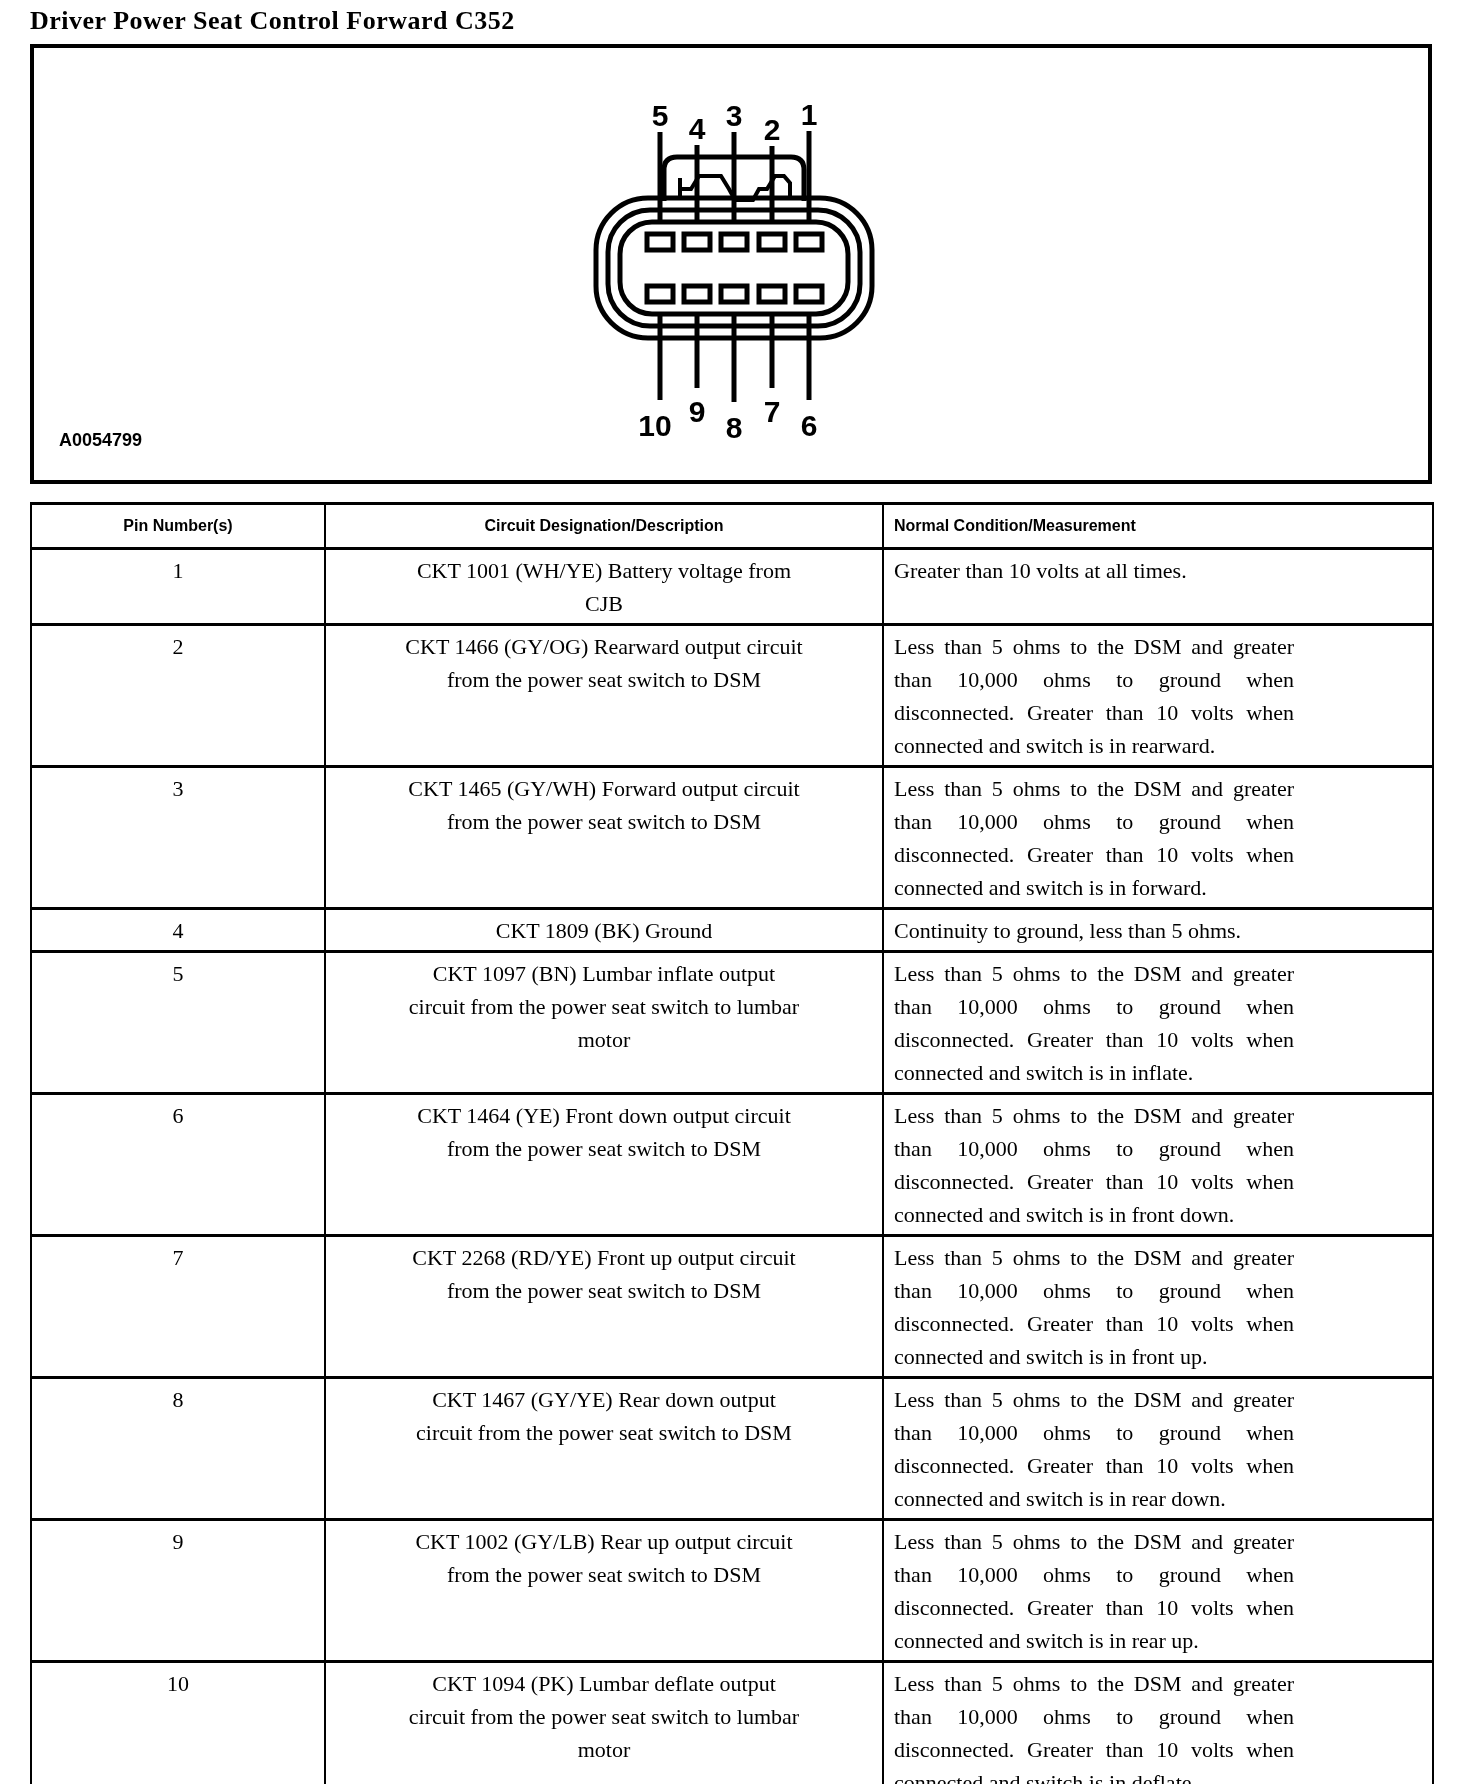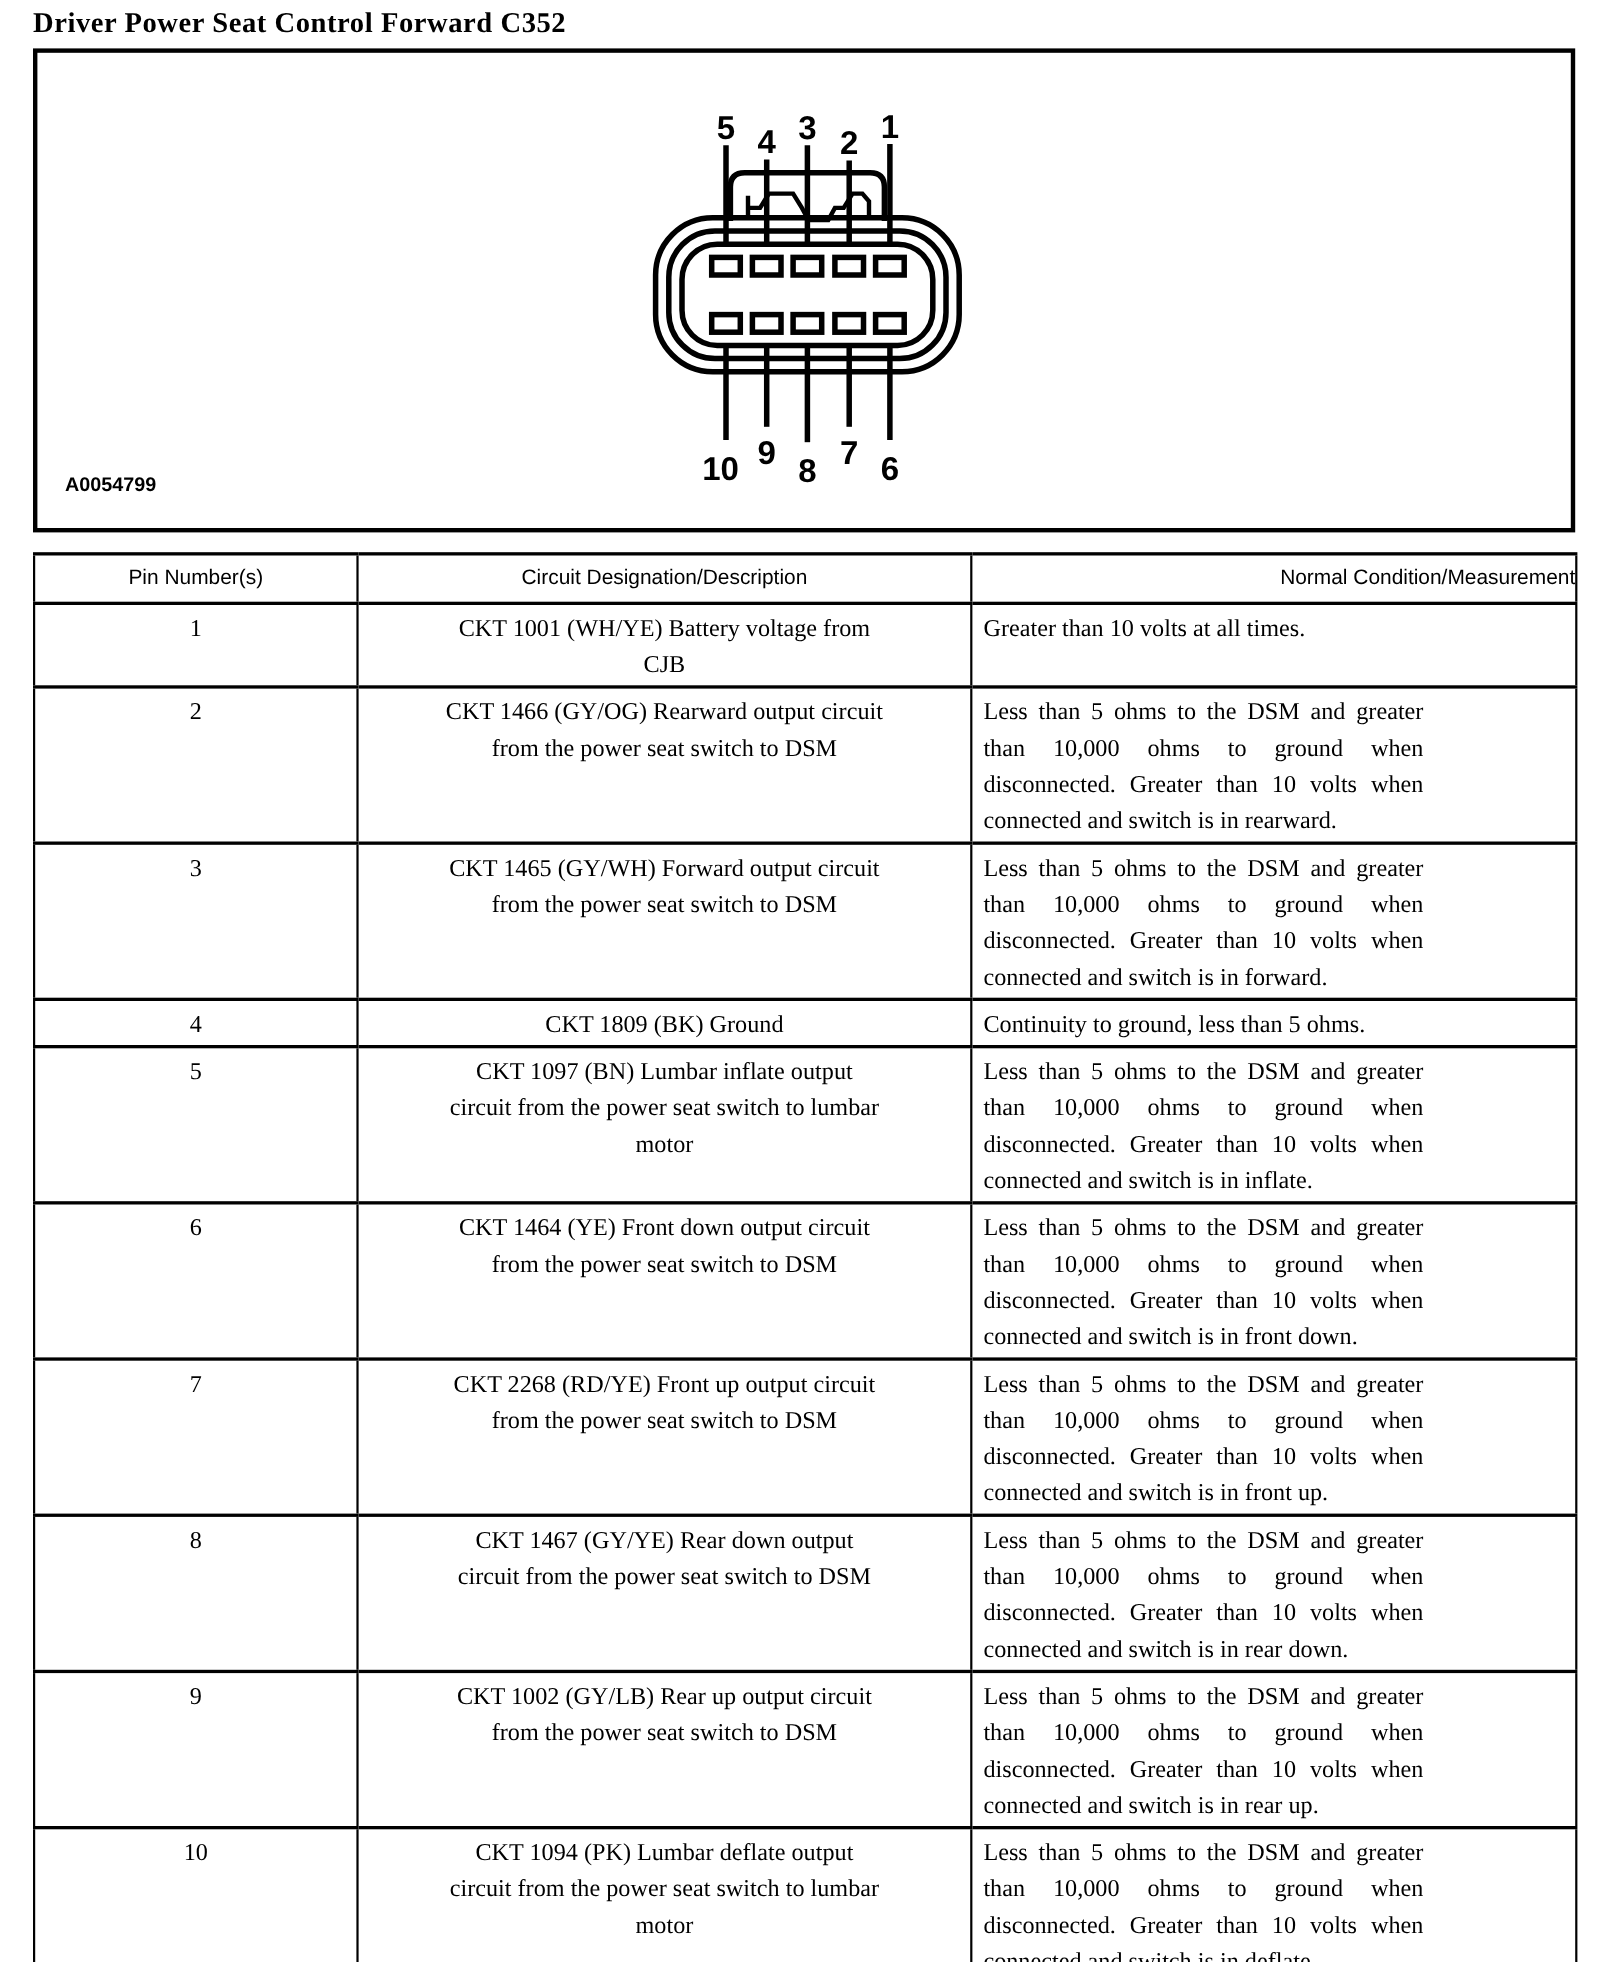--- a/index.html
+++ b/index.html
@@ -55,26 +55,26 @@
   .pin-table col.c3 { width: 550px; }
   .pin-table th, .pin-table td {
     border: 2px solid #000;
     border-top: 3px solid #000;
     border-bottom: 3px solid #000;
     vertical-align: top;
     padding: 4px 0 3px 0;
   }
   .pin-table thead th {
     font-family: "Liberation Sans", sans-serif;
-    font-weight: normal;
-    font-size: 19px;
+    font-weight: bold;
+    font-size: 16px;
     line-height: 36px;
     padding: 3px 0 3px 0;
   }
-  .pin-table thead th.h3 { text-align: right; padding-left: 10px; }
+  .pin-table thead th.h3 { text-align: left; padding-left: 10px; }
   .pin-cell { text-align: center; }
   .circuit-cell { text-align: center; }
   .circuit-inner {
     max-width: 399px;
     margin: 0 auto;
   }
   .condition-inner {
     width: 400px;
     margin-left: 10px;
     text-align: justify;

